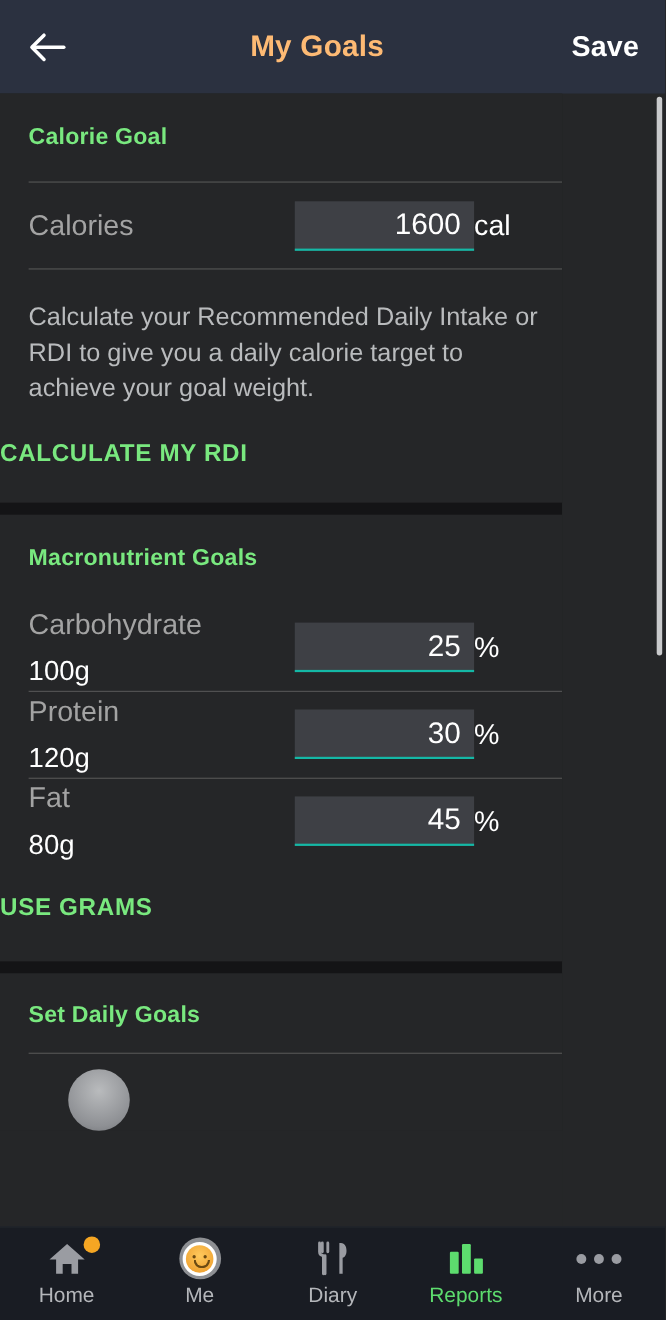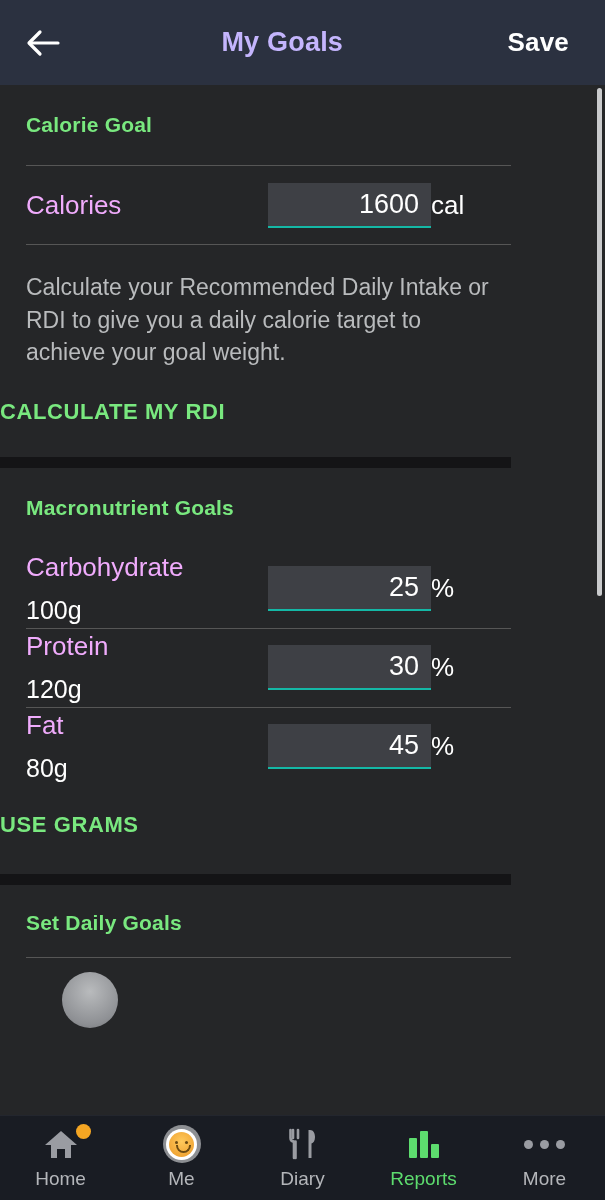--- a/index.html
+++ b/index.html
@@ -15,25 +15,25 @@
   .topbar{
     position:absolute; top:0; left:0; width:605px; height:85px;
     background:#2b3140; display:flex; align-items:center;
   }
   .back-btn{
     width:85px; height:85px; display:flex; align-items:center; justify-content:center;
     cursor:pointer;
   }
   .back-btn svg{ display:block; }
   .topbar-title{
-    flex:1; text-align:center; color:#c4b5fd; font-size:27px; font-weight:700;
+    flex:1; text-align:center; color:#fdba74; font-size:27px; font-weight:700;
     letter-spacing:.2px; margin-left:-18px;
   }
   .save-btn{
-    color:#ffffff; font-size:26px; font-weight:700; padding:0 36px 0 10px;
+    color:#ffffff; font-size:26px; font-weight:700; padding:0 24px 0 10px;
     cursor:pointer; letter-spacing:.2px;text-align:center;
   }
 
   
   .scroll{
     position:absolute; top:85px; left:0; width:511px; height:1030px;
     background:#252628; overflow:hidden;
   }
   .section{ background:#252628; }
   .gap{ height:11px; background:#141416; }
@@ -43,21 +43,21 @@
     padding:28px 0 0 26px;
   }
 
   .divider{ height:1px; background:#565656; margin-left:26px; }
 
   
   .row{
     display:flex; align-items:center; min-height:78px; padding:0 0 0 26px;
   }
   .row-label{ flex:1; }
-  .row-name{ color:#f0abfc; font-size:26px; line-height:1.18; }
+  .row-name{ color:#a3a3a3; font-size:26px; line-height:1.18; }
   .row-sub{ color:#ffffff; font-size:25px; line-height:1.22; margin-top:12px; }
 
   .field-wrap{ display:flex; align-items:center; }
   .field{
     width:163px; height:45px; background:#3e4045; border-bottom:2px solid #14b8a6;
     display:flex; align-items:center; justify-content:flex-end;
     padding-right:12px; cursor:text;
   }
   .field-val{ color:#ffffff; font-size:27px; }
   .field-unit{ color:#ffffff; font-size:26px; width:80px; }

